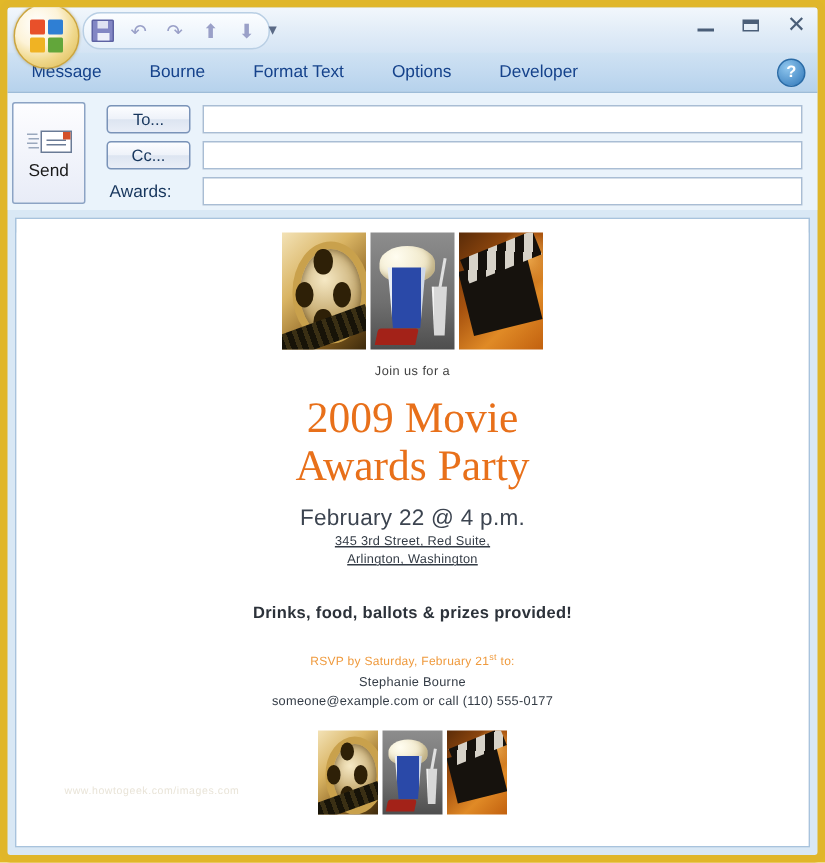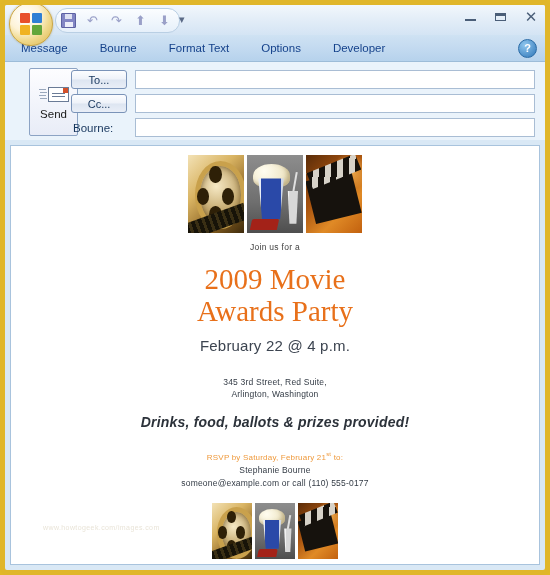--- a/index.html
+++ b/index.html
@@ -163,21 +163,21 @@
   
   #fields {
     position: relative;
     height: 78px;
     background: #eaf3fb;
     padding: 6px 8px 0 8px;
     box-sizing: border-box;
   }
   #send-btn {
     position: absolute;
-    left: 24px; top: 6px;
+    left: 3px; top: 6px;
     width: 47px; height: 66px;
     background: linear-gradient(to bottom, #fdfdff, #e8ecf7);
     border: 1px solid #8ca3c4;
     border-radius: 2px;
     display: flex;
     flex-direction: column;
     align-items: center;
     justify-content: center;
     gap: 3px;
   }
@@ -391,30 +391,29 @@
     color: #e8701a;
     line-height: 1.12;
   }
   .when {
     margin-top: 9px;
     font-size: 15px;
     color: #3c4450;
     letter-spacing: .2px;
   }
   .addr {
-    margin-top: 22px;
     font-size: 8.5px;
     color: #333b45;
     line-height: 1.45;
     letter-spacing: .2px;
+    text-decoration: underline;
   }
   .provided {
-    margin-top: 13px;
-    font-size: 14px;
-    font-style: italic;
+    margin-top: 24px;
+    font-size: 11px;
     font-weight: bold;
     color: #2c323a;
     letter-spacing: .2px;
   }
   .rsvp {
     margin-top: 21px;
     font-size: 8px;
     color: #ef9a3d;
     letter-spacing: .2px;
   }
@@ -504,21 +503,21 @@
       <div class="hdr-btn">To...</div>
       <input class="hdr-input" type="text" value="" placeholder="" style="">
     </div>
 
     <div class="fieldrow" id="row-cc">
       <div class="hdr-btn">Cc...</div>
       <input class="hdr-input" type="text" value="" placeholder="" style="">
     </div>
 
     <div class="fieldrow" id="row-subject">
-      <div class="hdr-label">Bourne:</div>
+      <div class="hdr-label">Awards:</div>
       <input class="hdr-input" type="text" value="" placeholder="" style="">
     </div>
   </div>
 
   <div id="body-area">
     <div id="card">
 
       <div class="strip" id="strip-top">
         <div class="photo ph-reel">
           <span class="reel-o"></span>

